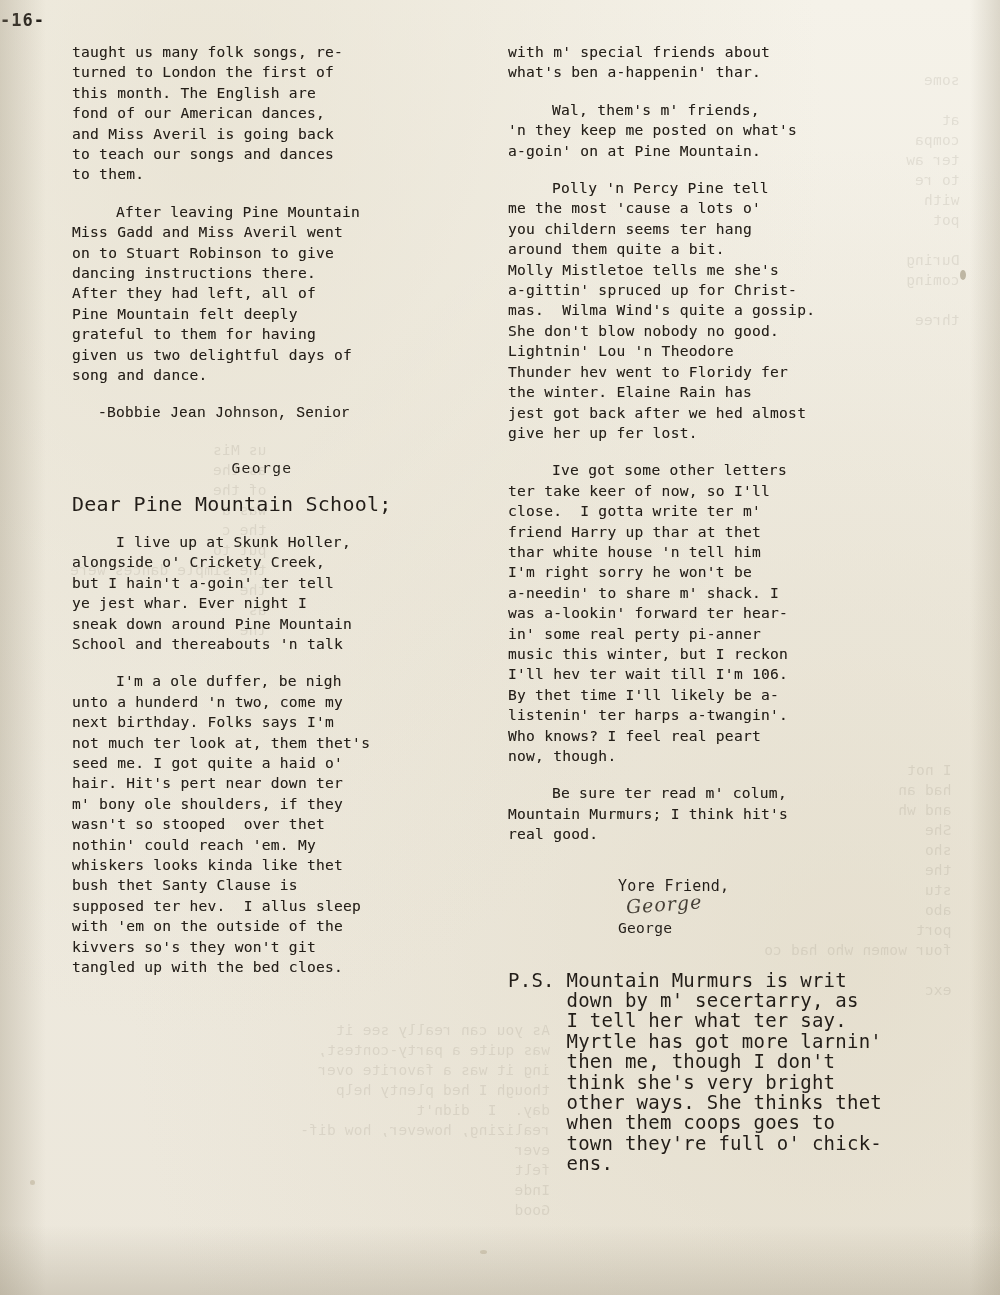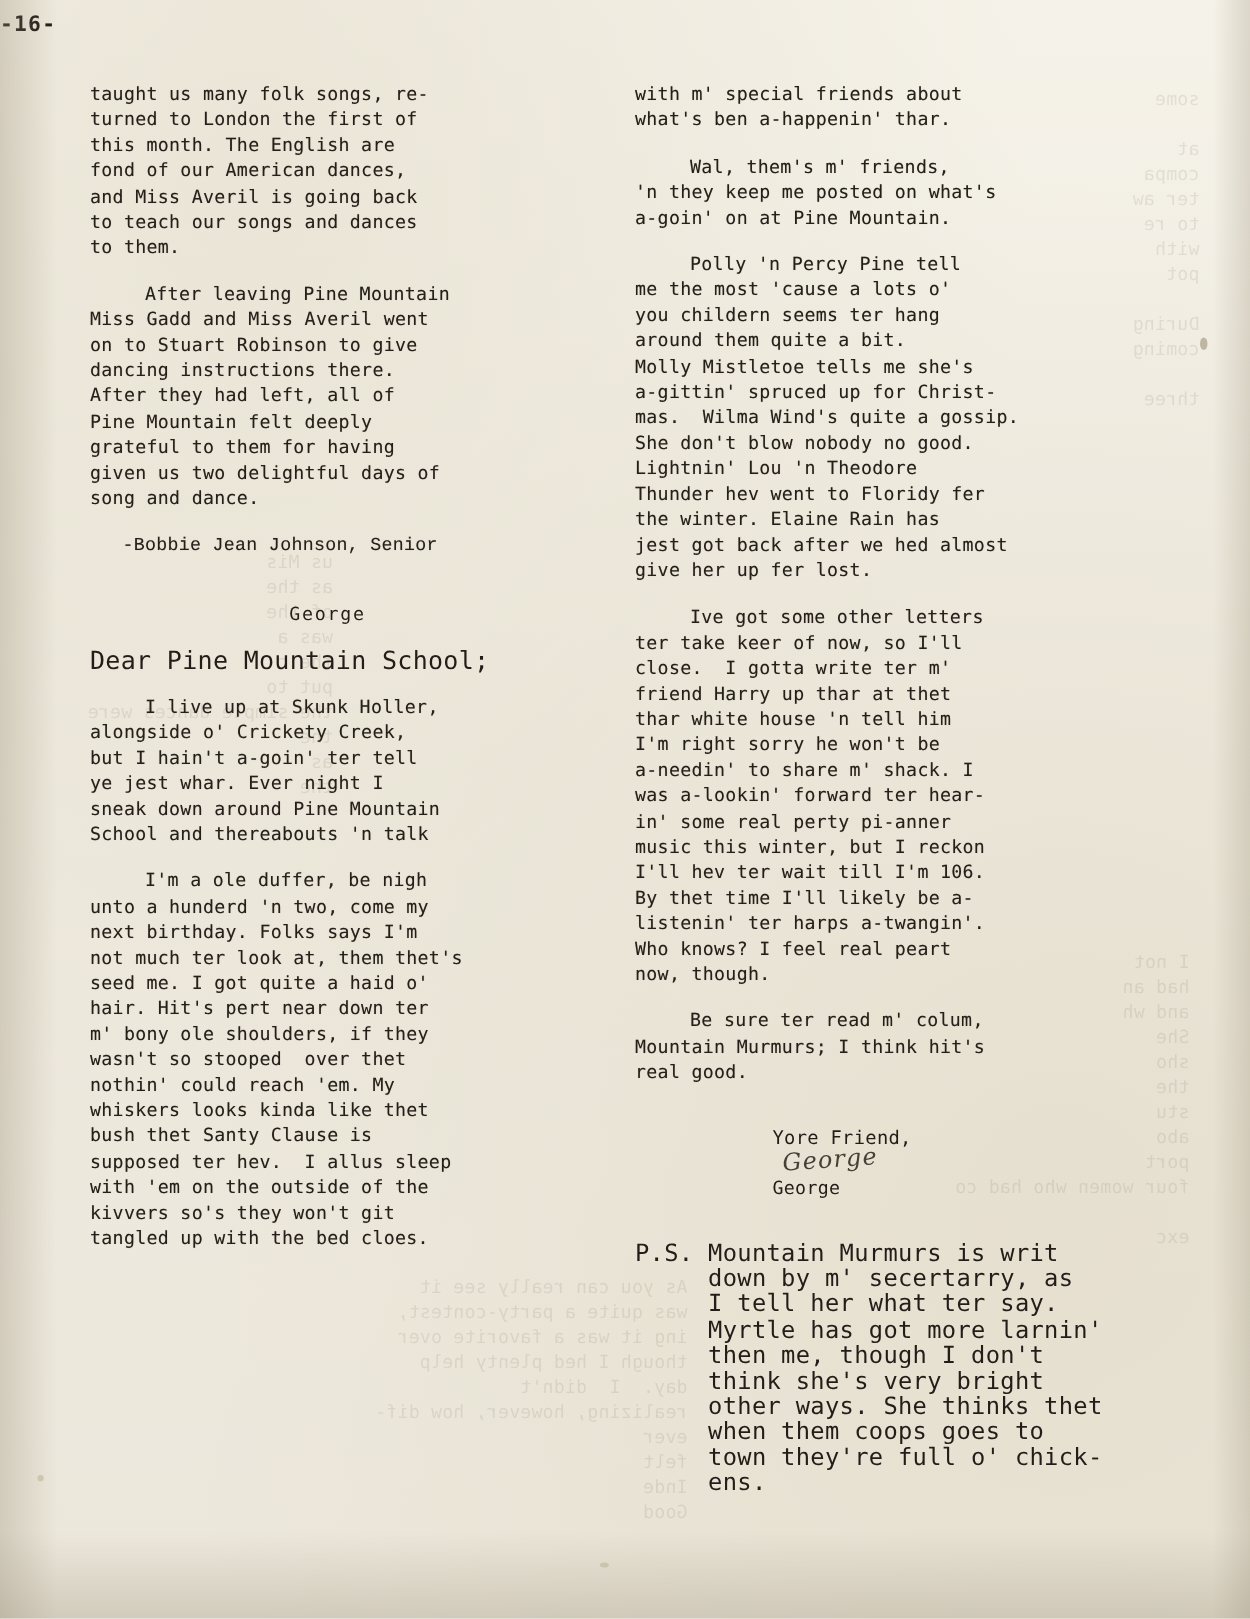--- a/index.html
+++ b/index.html
@@ -46,21 +46,21 @@
     width: 100%;
     text-align: left;
     font-size: 17px;
     letter-spacing: 1px;
     font-weight: bold;
     color: #1d1914;
   }
 
   .columns {
     position: absolute;
-    top: 66px;
+    top: 42px;
     left: 72px;
     right: 52px;
     display: flex;
     gap: 56px;
   }
   .col {
     width: 380px;
   }
   .col.right { width: 420px; }
 

